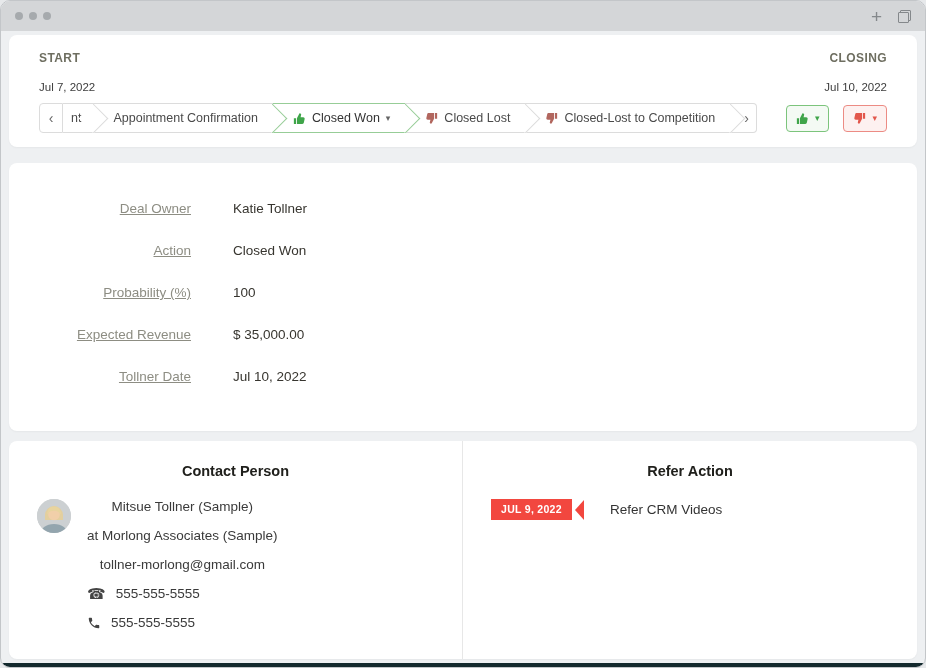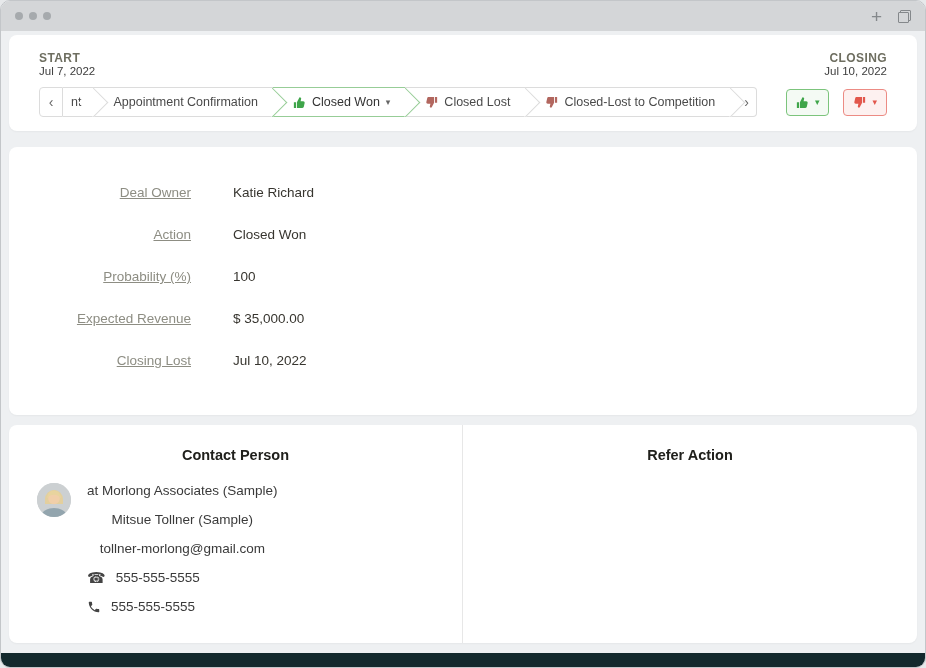--- a/index.html
+++ b/index.html
@@ -35,21 +35,21 @@
 
   
   .content { flex:1; padding:4px 8px 0; }
   .card { background:#fff; border-radius:8px; box-shadow:0 1px 2px rgba(0,0,0,.04); }
 
   
   .pipeline-card { padding:16px 30px 14px; }
   .dates-row { display:flex; justify-content:space-between; }
   .closing-block { text-align:right; }
   .pt-label { font-size:12px; font-weight:bold; letter-spacing:.4px; color:#6e6e60; }
-  .pt-date { font-size:11.5px; color:#3c3c3c; margin-top:0; }
+  .pt-date { font-size:11.5px; color:#3c3c3c; margin-top:16px; }
 
   .stage-row { display:flex; align-items:center; margin-top:10px; }
   .strip { display:flex; align-items:center; flex:1; height:30px; overflow:hidden; position:relative; }
   .nav {
     height:30px; width:24px; flex-shrink:0; position:relative;
     background:#fff; border:1px solid #dcdcdc;
     display:flex; align-items:center; justify-content:center;
     font-size:14px; color:#666; cursor:pointer; font-family:inherit;
   }
   .nav.prev { border-radius:4px 0 0 4px; z-index:10; }
@@ -227,74 +227,79 @@
             </span>
             <span class="caret">▾</span>
           </button>
         </div>
       </div>
     </section>
 
     <section class="card details-card">
       <div class="field-row">
         <div class="field-label">Deal Owner</div>
-        <div class="field-value">Katie Richard</div>
+        <div class="field-value">Katie Tollner</div>
       </div>
       <div class="field-row">
         <div class="field-label">Action</div>
         <div class="field-value">Closed Won</div>
       </div>
       <div class="field-row">
         <div class="field-label">Probability (%)</div>
         <div class="field-value">100</div>
       </div>
       <div class="field-row">
         <div class="field-label">Expected Revenue</div>
         <div class="field-value">$ 35,000.00</div>
       </div>
       <div class="field-row">
-        <div class="field-label">Closing Lost</div>
+        <div class="field-label">Tollner Date</div>
         <div class="field-value">Jul 10, 2022</div>
       </div>
     </section>
 
     <section class="card bottom-card">
       <div class="contact-col">
         <div class="section-title">Contact Person</div>
         <div class="contact-body">
           <div class="avatar">
             <svg width="34" height="34" viewBox="0 0 34 34">
               <rect width="34" height="34" fill="#ccd0d2"></rect>
               <path d="M8 16 a9 9 0 0 1 18 0 v5 h-18 z" fill="#e3cf9e"></path>
               <circle cx="17" cy="15.5" r="5.8" fill="#f1cfa9"></circle>
               <path d="M10.6 12.5 a6.6 6.6 0 0 1 12.8 0 l.8 3 a8.8 8.8 0 0 0 -14.4 0 z" fill="#e8d49e"></path>
               <path d="M3 35 a14 10 0 0 1 28 0 z" fill="#93a5ae"></path>
             </svg>
           </div>
           <div class="contact-lines">
+            <div class="line">Mitsue Tollner (Sample)</div>
             <div class="line">at Morlong Associates (Sample)</div>
-            <div class="line">Mitsue Tollner (Sample)</div>
             <div class="line">tollner-morlong@gmail.com</div>
             <div class="line phone-line">
               <span class="ph-glyph">☎</span>
               <span>555-555-5555</span>
             </div>
             <div class="line phone-line">
               <span class="ph-svg">
                 <svg width="14" height="14" viewBox="0 0 24 24" fill="currentColor">
                     <path d="M6.62 10.79c1.44 2.83 3.76 5.14 6.59 6.59l2.2-2.21c.27-.27.67-.36 1.02-.24 1.12.37 2.33.57 3.57.57.55 0 1 .45 1 1V20c0 .55-.45 1-1 1-9.39 0-17-7.61-17-17 0-.55.45-1 1-1h3.5c.55 0 1 .45 1 1 0 1.25.2 2.45.57 3.57.11.35.03.74-.25 1.02l-2.2 2.2z"></path>
                   </svg>
               </span>
               <span>555-555-5555</span>
             </div>
           </div>
         </div>
       </div>
 
       <div class="action-col">
         <div class="section-title">Refer Action</div>
+        <div class="na-row">
+          <span class="ribbon">JUL 9, 2022</span>
+          <span class="ribbon-fold"></span>
+          <span class="na-label">Refer CRM Videos</span>
+        </div>
       </div>
     </section>
 
   </div>
 
   <div class="bottom-strip"></div>
 </div>
 
 </body></html>

